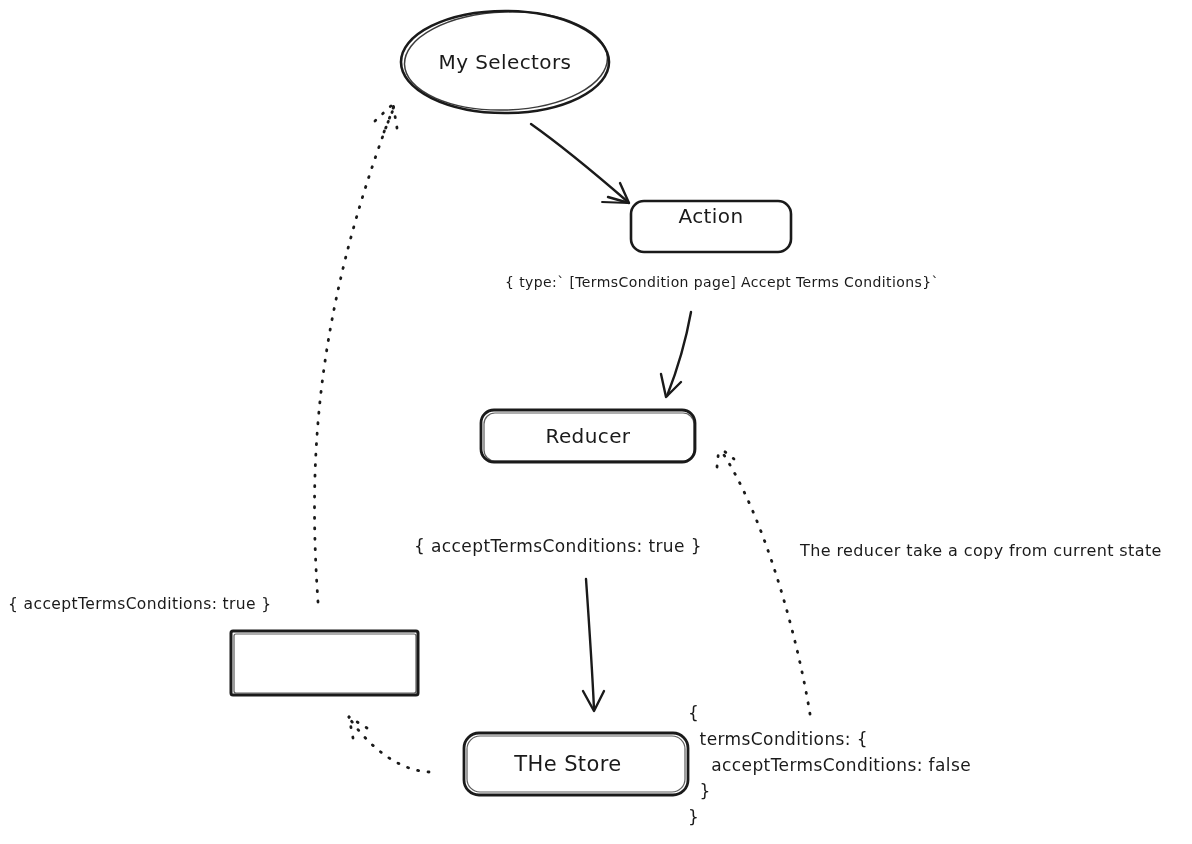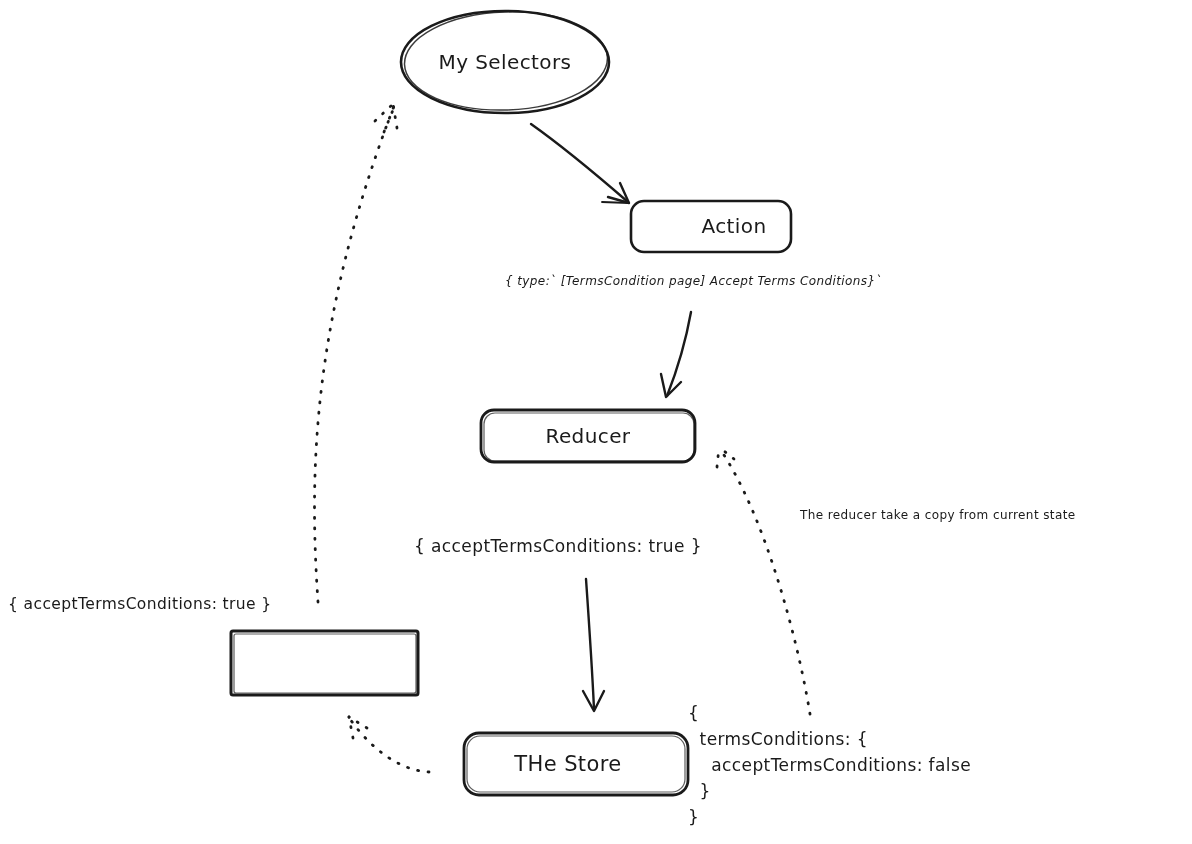--- a/index.html
+++ b/index.html
@@ -95,32 +95,32 @@
 
     <g stroke-width="2.8" stroke-linecap="round" stroke-dasharray="1 9.5">
       <path d="M 810 714 C 798 640, 765 515, 720 449"></path>
       <path d="M 717 467 L 719 447"></path>
       <path d="M 734 459 L 719 447"></path>
     </g>
   </svg>
 
   <div class="label node-label" style="left:400px; top:50px; width:210px;">My Selectors</div>
 
-  <div class="label node-label" style="left:631px; top:214px; width:160px;margin-left:23px;">Action</div>
+  <div class="label node-label" style="left:631px; top:204px; width:160px;">Action</div>
 
   <div class="label node-label" style="left:481px; top:424px; width:214px;text-align:center;">Reducer</div>
 
 
   <div class="label node-label" style="left:464px; top:752px; width:208px; font-size:21px;">THe Store</div>
 
-  <div class="label annotation" style="left:505px; top:274px; font-size:12px;font-style:italic;">{ type:` [TermsCondition page] Accept Terms Conditions}`</div>
+  <div class="label annotation" style="left:505px; top:274px; font-size:14px;">{ type:` [TermsCondition page] Accept Terms Conditions}`</div>
 
   <div class="label annotation" style="left:414px; top:536px; font-size:17px;">{ acceptTermsConditions: true }</div>
 
-  <div class="label annotation" style="left:800px; top:508px; font-size:12px;">The reducer take a copy from current state</div>
+  <div class="label annotation" style="left:800px; top:541px; font-size:16px;">The reducer take a copy from current state</div>
 
   <div class="label annotation" style="left:8px; top:595px; font-size:15.5px;">{ acceptTermsConditions: true }</div>
 
   <div class="label code-block" style="left:688px; top:700px;">{
   termsConditions: {
     acceptTermsConditions: false
   }
 }</div>
 
 </div>

